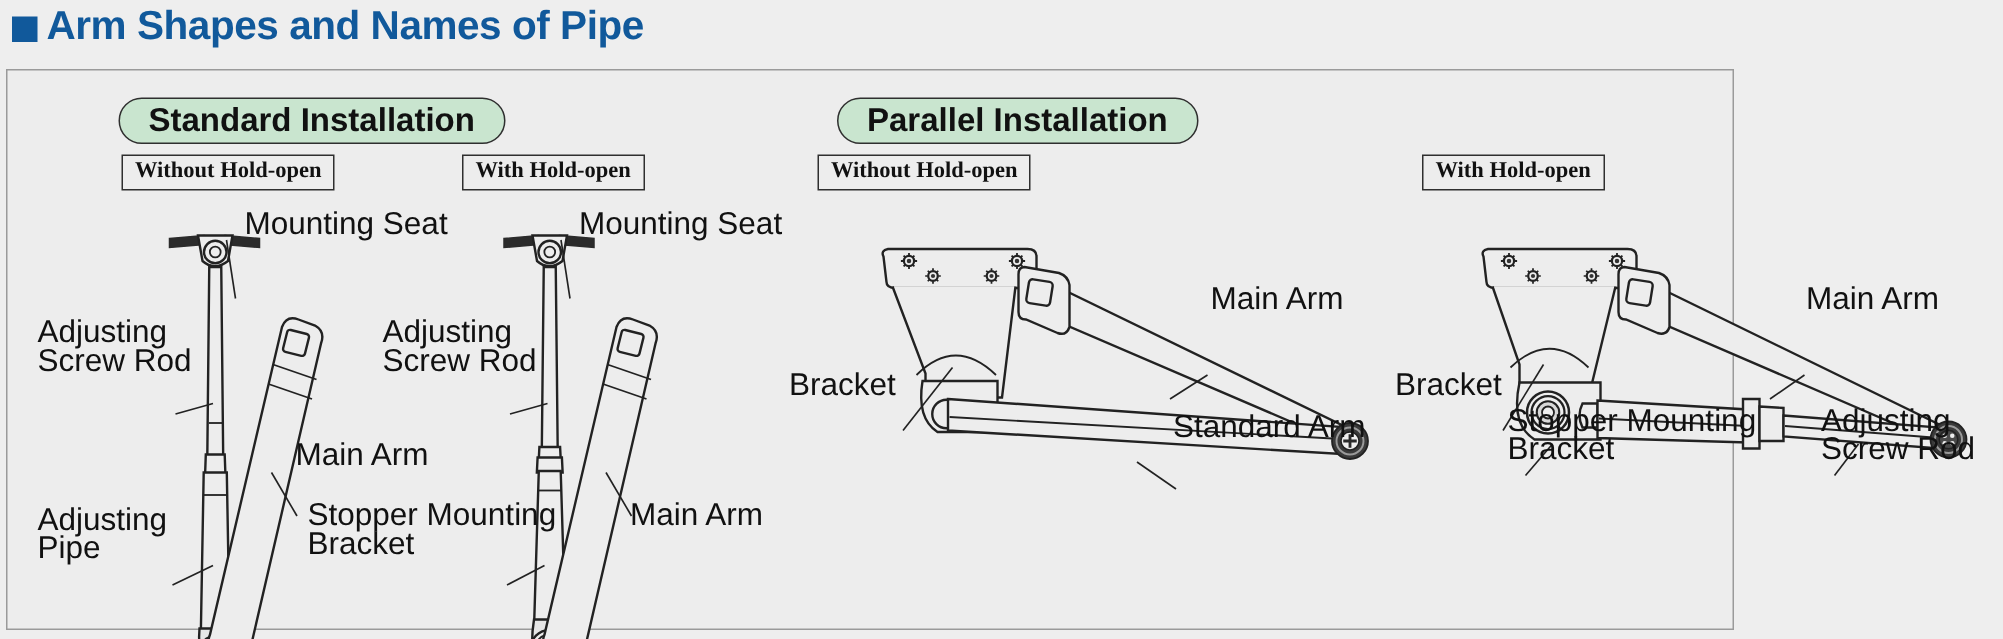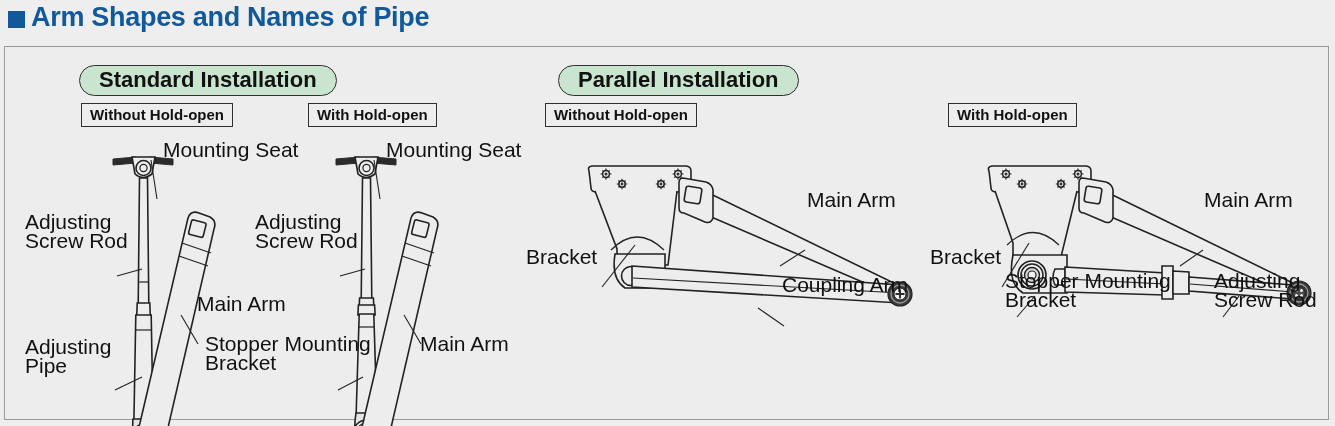--- a/index.html
+++ b/index.html
@@ -20,21 +20,21 @@
     white-space:nowrap;
   }
   .title-marker{
     width:17px;height:17px;background:#11599b;display:inline-block;
     margin-top:3px;
   }
 
   
   .panel{
     position:absolute;left:4px;top:46px;
-    width:1325px;height:374px;
+    width:1152px;height:374px;
     background:#ededed;
     border:1px solid #9a9a9a;
     box-sizing:border-box;
   }
 
   
   .pill{
     position:absolute;
     background:#c9e5cf;
     border:1px solid #2f2f2f;
@@ -45,20 +45,21 @@
     white-space:nowrap;
   }
   .boxlabel{
     position:absolute;
     background:#ededed;
     border:1px solid #2f2f2f;
     height:22px;line-height:21px;
     padding:0 8px;
     font-size:15px;font-weight:bold;color:#111;
     white-space:nowrap;
+    font-family:Liberation Serif, serif;
   }
 
   
   .lbl{
     position:absolute;
     font-size:21px;color:#111;
     line-height:19px;
     white-space:pre;
   }
 
@@ -243,21 +244,21 @@
         <path d="M895 242.5 L895 251.5 M890.5 247 L899.5 247" stroke="#2b2b2b" stroke-width="1.9"></path>
       </g>
 
       <path class="ln" d="M597 240 L630 198"></path>
       <path class="ln" d="M800 203 L775 219"></path>
       <path class="ln" d="M779 279 L753 261"></path>
     </svg>
 
     <div class="lbl" style="left:521px;top:200px;">Bracket</div>
     <div class="lbl" style="left:802px;top:143px;">Main Arm</div>
-    <div class="lbl" style="left:777px;top:228px;">Coupling Arm</div>
+    <div class="lbl" style="left:777px;top:228px;">Standard Arm</div>
 
     <svg width="1325" height="374">
       <g>
         <path class="drw" d="M984 124 Q982 120 987 119 L1080 119 Q1086 119 1086 124 L1086 141 Q1086 145 1081 145 L992 145 Q986 145 986 141 Z"></path>
         <path class="drw" d="M990 144 L1008 196 L1008 214 L1055 214 L1072 144"></path>
         <path class="drw-l" d="M1002 198 Q1028 173 1054 198"></path>
         <g>
           <circle cx="1001" cy="127" r="3.4" fill="none" stroke="#222" stroke-width="1.5"></circle>
           <circle cx="1001" cy="127" r="1.5" fill="#333"></circle>
           <path d="M1001 121.6 L1001 123.2 M1001 130.8 L1001 132.4 M995.6 127 L997.2 127 M1004.8 127 L1006.4 127 M997.4 123.4 L998.5 124.5 M1003.5 129.5 L1004.6 130.6 M1004.6 123.4 L1003.5 124.5 M998.5 129.5 L997.4 130.6" stroke="#222" stroke-width="1.2"></path>

